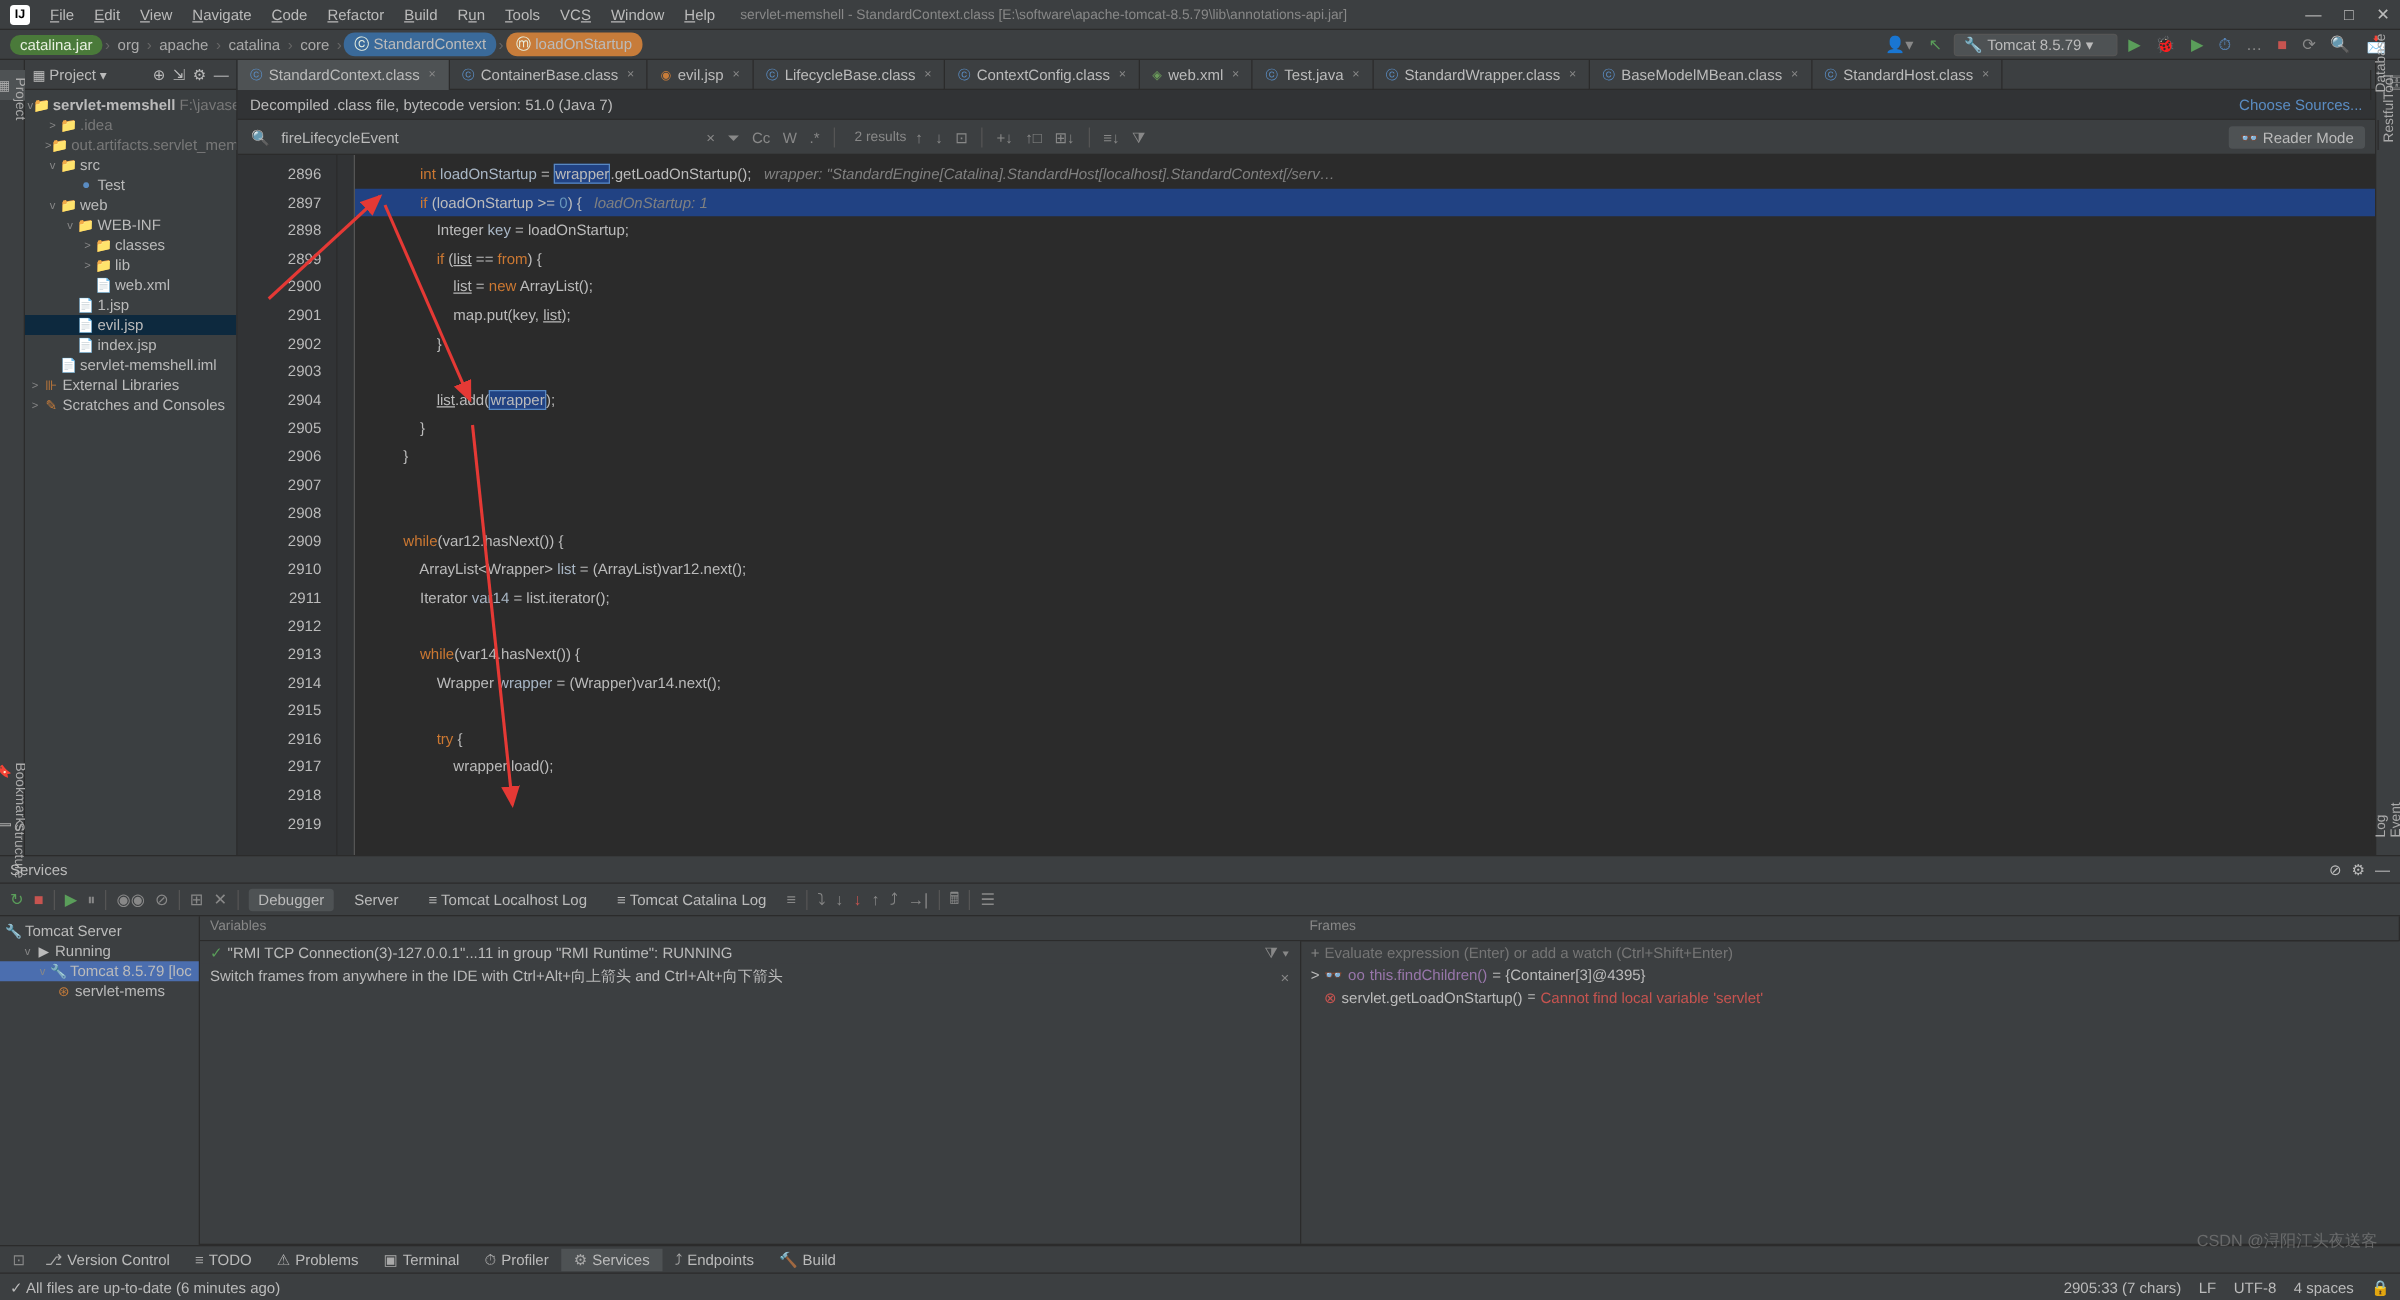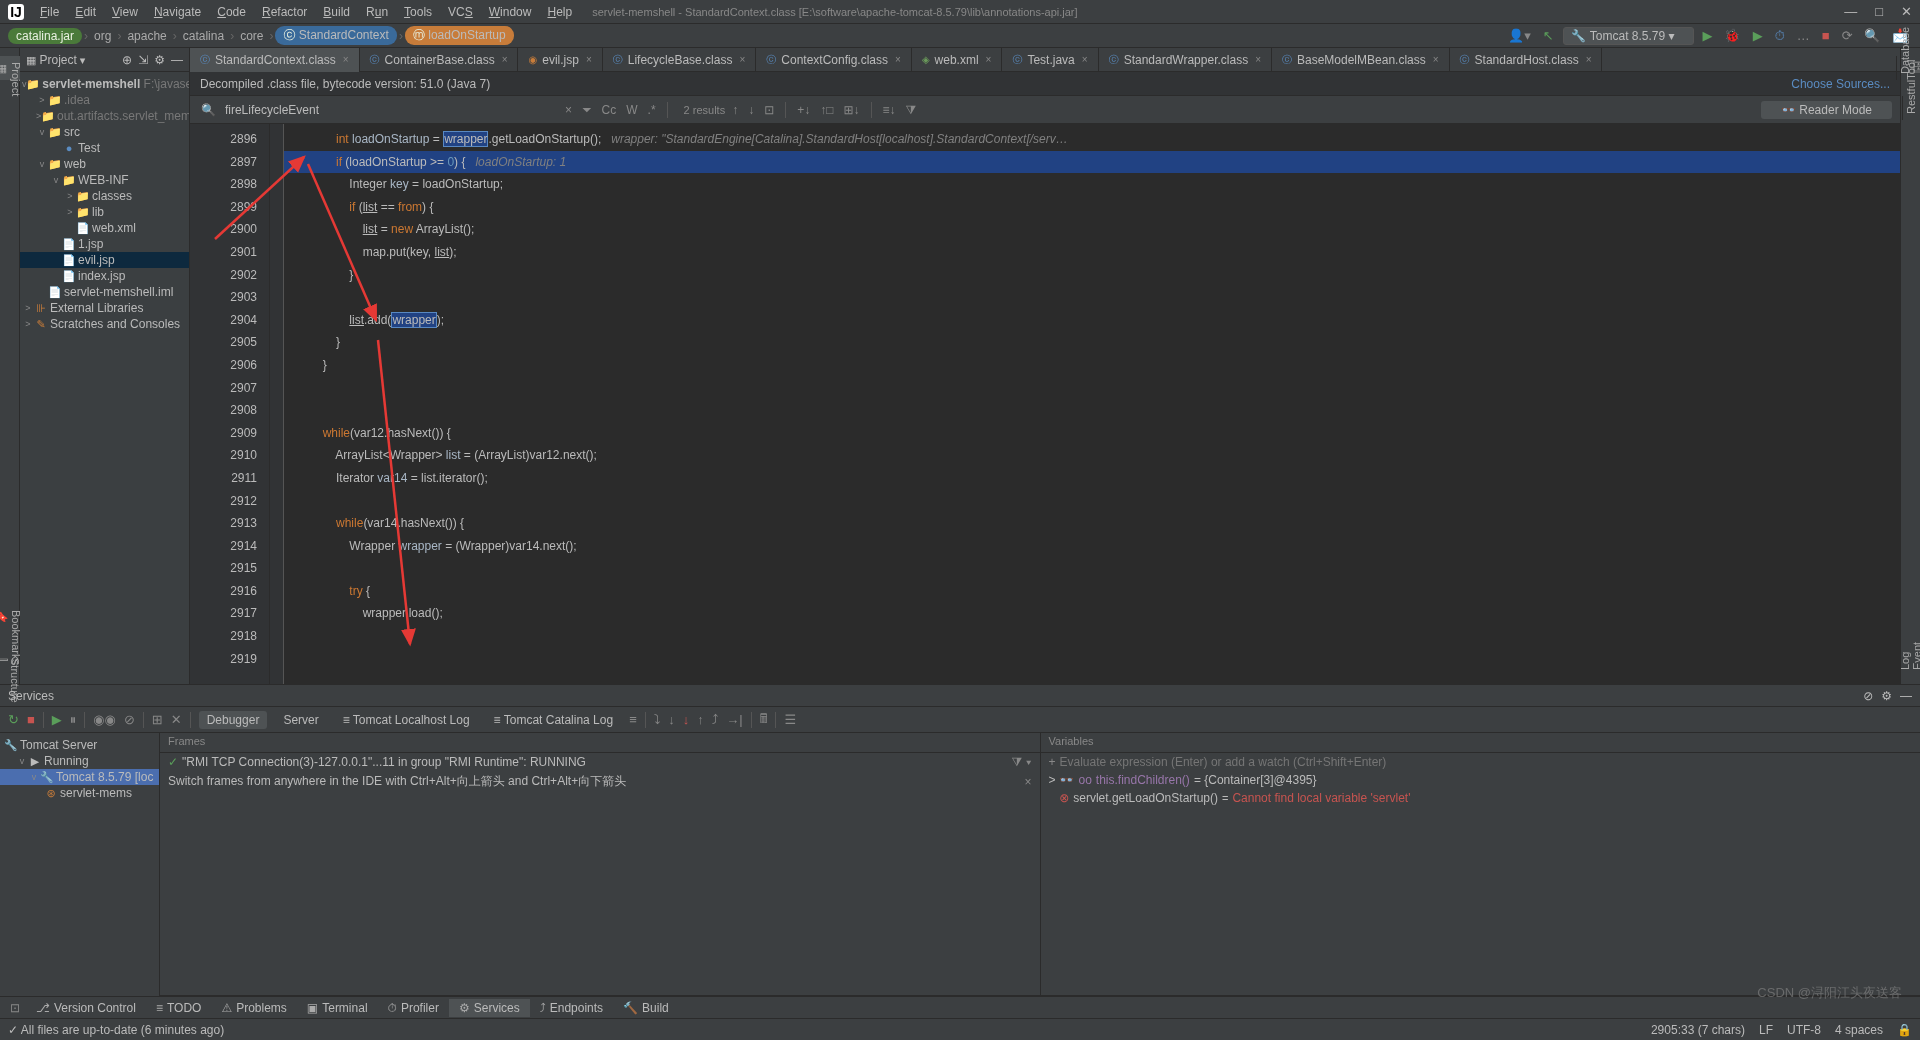--- a/index.html
+++ b/index.html
@@ -1,18 +1,18 @@
 <!DOCTYPE html>
 <html><head>
 <meta charset="utf-8">
 <style>
 *{margin:0;padding:0;box-sizing:border-box;font-family:'Segoe UI',Arial,sans-serif;font-size:12px;color:#bbb;user-select:none}
 body{background:#3c3f41;width:1920px;height:1040px;overflow:hidden;position:relative}
 .menubar{height:24px;background:#3c3f41;display:flex;align-items:center;padding:0 8px;border-bottom:1px solid #2b2b2b}
-.menubar .logo{width:16px;height:16px;background:#fff;border-radius:3px;margin-right:8px;display:flex;align-items:center;justify-content:center;color:#000;font-weight:bold;font-size:14px}
+.menubar .logo{width:16px;height:16px;background:#fff;border-radius:3px;margin-right:8px;display:flex;align-items:center;justify-content:center;color:#000;font-weight:bold;font-size:10px}
 .menubar .mi{padding:2px 8px;color:#bbb;cursor:default}
 .menubar .mi u{text-decoration:underline}
 .menubar .title{margin-left:12px;color:#888;font-size:11px}
 .winbtns{margin-left:auto;display:flex;gap:18px;color:#888}
 .winbtns span{cursor:default;font-size:13px}
 .navbar{height:24px;background:#3c3f41;display:flex;align-items:center;padding:0 8px;border-bottom:1px solid #2b2b2b}
 .crumb{color:#aaa;padding:0 4px}
 .crumb.badge{background:#4a7a3a;color:#e8f0e0;border-radius:9px;padding:1px 8px}
 .crumb.badge.blue{background:#3a6a9a}
 .crumb.badge.orange{background:#c77c3a}
@@ -49,21 +49,21 @@
 .tab .ic.c{color:#5a8cc2}
 .tab .ic.g{color:#6a9a5a}
 .tab .ic.o{color:#c77c3a}
 .info-bar{height:24px;background:#313335;display:flex;align-items:center;padding:0 10px;font-size:11px;color:#888;border-bottom:1px solid #2b2b2b}
 .info-bar .r{margin-left:auto;color:#5a8cc2;cursor:default}
 .find-bar{height:28px;background:#3c3f41;display:flex;align-items:center;padding:0 8px;border-bottom:1px solid #2b2b2b;gap:4px}
 .find-bar .si{width:335px;background:transparent;border:none;color:#bbb;padding:2px}
 .find-bar .ic{color:#888;padding:0 3px;font-size:12px;cursor:default}
 .find-bar .sep{width:1px;height:16px;background:#555;margin:0 4px}
 .find-bar .res{color:#888;font-size:11px;margin-left:8px}
-.find-bar .rm{margin-left:auto;background:#4e5254;padding:2px 20px;border-radius:3px;color:#bbb}
+.find-bar .rm{margin-left:auto;background:#4e5254;padding:2px 9px;border-radius:3px;color:#bbb}
 .code{flex:1;display:flex;font-family:'JetBrains Mono',Consolas,monospace;font-size:13px;overflow:hidden;position:relative}
 .gutter{width:80px;background:#313335;text-align:right;padding:4px 12px 4px 0;color:#606366;border-right:1px solid #2b2b2b}
 .gutter div{height:22.6px;line-height:22.6px}
 .mark-gut{width:14px;background:#313335;border-right:1px solid #555}
 .src{flex:1;padding:4px 0;position:relative}
 .ln{height:22.6px;line-height:22.6px;padding-left:12px;white-space:pre}
 .ln.hl{background:#214283}
 .kw{color:#cc7832}
 .cm{color:#808080;font-style:italic}
 .tp{color:#a9b7c6}
@@ -463,25 +463,25 @@
           <span class="ic">🔧</span>
           <span class="lb">Tomcat 8.5.79 [loc</span>
         </div>
       <div class="tn" style="padding-left:44px">
           <span class="ic" style="color:#c77c3a">⊛</span>
           <span class="lb">servlet-mems</span>
         </div>
     </div>
     <div class="svc-main">
       <div class="sm-row" style="height:20px">
+        <div class="sm-col">
+            <div class="sm-hd">Variables</div>
+          </div>
         <div class="sm-col" style="border-right:1px solid #2b2b2b">
             <div class="sm-hd">Frames</div>
-          </div>
-        <div class="sm-col">
-            <div class="sm-hd">Variables</div>
           </div>
       </div>
       <div class="sm-row" style="flex:1">
         <div class="sm-col" style="border-right:1px solid #2b2b2b">
           <div class="sm-line" style="background:#3c3f41">
               <span class="g">✓</span>
               <span style="flex:1">"RMI TCP Connection(3)-127.0.0.1"...11 in group "RMI Runtime": RUNNING</span>
               <span style="color:#888">⧩ ▾</span>
             </div>
           <div class="sm-line" style="color:#777">

